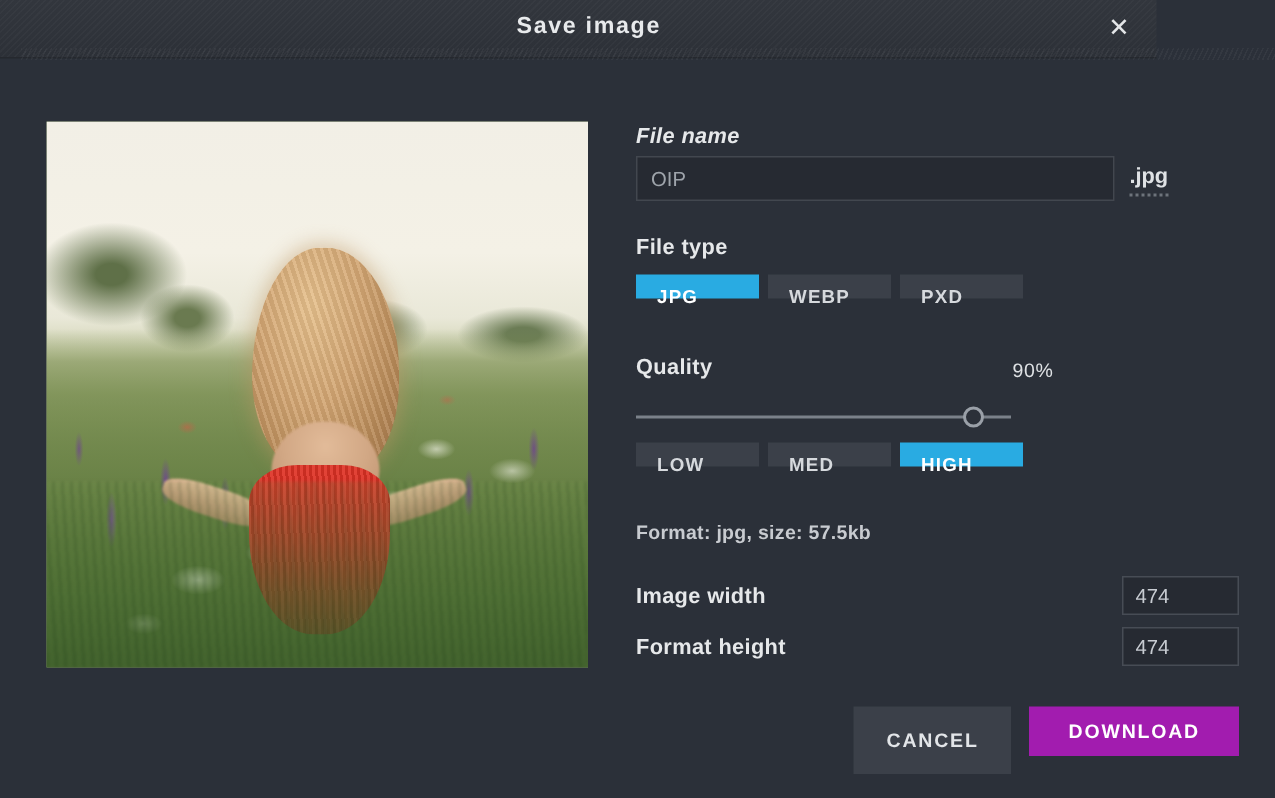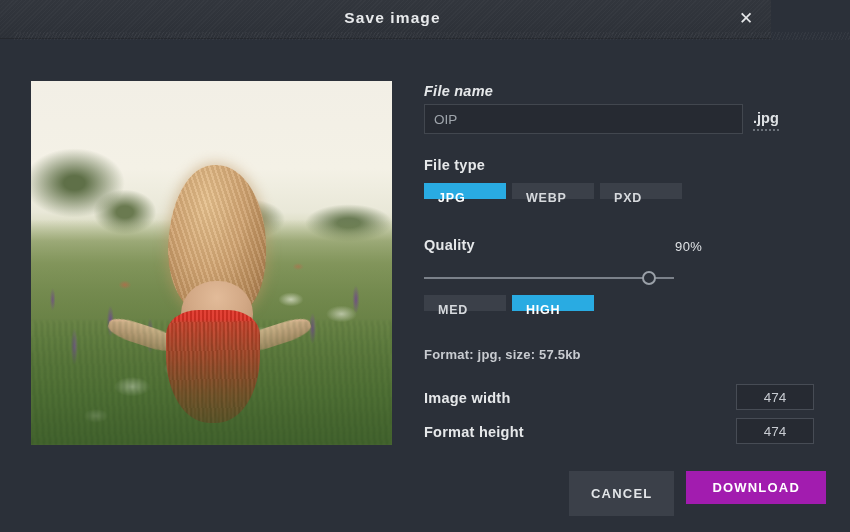--- a/index.html
+++ b/index.html
@@ -301,29 +301,29 @@
     letter-spacing: 0.2px;
   }
 
   
   .row-dim { position: absolute; left: 0; width: 402px; height: 32px; }
   .row-dim.w { top: 314px; }
   .row-dim.h { top: 348px; }
   .row-dim .field-label { position: absolute; left: 0; top: 6px; }
   .num-input {
     position: absolute;
-    right: 12px; top: 0;
+    right: 0; top: 0;
     width: 78px; height: 26px;
     box-sizing: border-box;
     background: #262a32;
     border: 1px solid #474c55;
     color: #c8ccd2;
     font-family: "Liberation Sans", sans-serif;
     font-size: 13.5px;
-    text-align: center;
+    text-align: left;
     padding: 0 8px;
     outline: none;
   }
 
   
   .footer {
     position: absolute;
     right: 24px; bottom: 16px;
     display: flex;
     gap: 12px;
@@ -386,20 +386,21 @@
     </div>
 
     <div class="row-quality">
       <div class="field-label">Quality</div>
       <div class="quality-value">90%</div>
       <div class="slider">
         <div class="track"></div>
         <div class="knob" style="left: 218px;"></div>
       </div>
       <div class="qual-group">
+        <div class="seg-btn">LOW</div>
         <div class="seg-btn">MED</div>
         <div class="seg-btn active">HIGH</div>
       </div>
     </div>
 
     <div class="format-line">Format: jpg, size: 57.5kb</div>
 
     <div class="row-dim w">
       <div class="field-label">Image width</div>
       <input class="num-input" type="text" value="474" style="">

